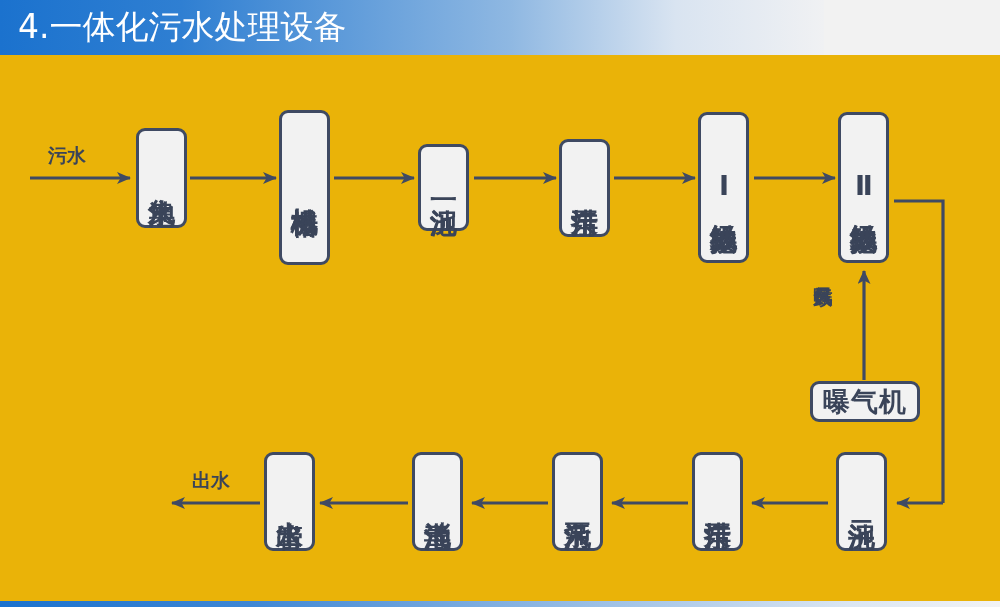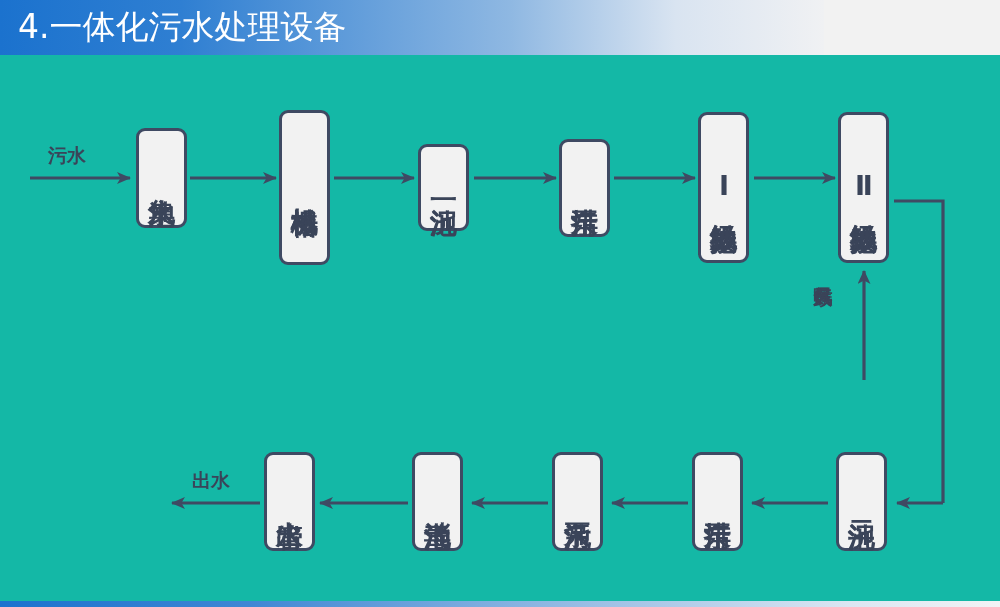--- a/index.html
+++ b/index.html
@@ -40,21 +40,21 @@
     left: 0; top: 601px;
     width: 1000px; height: 6px;
     background: linear-gradient(to right, #1b72ce 0%, #3f87d4 25%, #9dc0e5 60%, #dbe6f2 85%, #f2f3f5 100%);
   }
 
   
   #diagram {
     position: absolute;
     left: 0; top: 55px;
     width: 1000px; height: 546px;
-    background: #14b8a6;
+    background: #eab308;
   }
   #diagram svg {
     position: absolute;
     left: 0; top: 0;
   }
 
   
   .pbox {
     position: absolute;
     box-sizing: border-box;
@@ -158,20 +158,21 @@
   <div class="pbox vert" style="left:279px; top:55px; width:51px; height:155px;">机械栅格</div>
 
   <div class="pbox vert" style="left:418px; top:89px; width:51px; height:87px;">一沉池</div>
 
   <div class="pbox vert" style="left:559px; top:84px; width:51px; height:98px;">排污泵</div>
 
   <div class="pbox vert" style="left:698px; top:57px; width:51px; height:151px;">Ⅰ级接触池</div>
 
   <div class="pbox vert" style="left:838px; top:57px; width:51px; height:151px;">Ⅱ级接触池</div>
 
+  <div class="pbox horiz" style="left:810px; top:326px; width:110px; height:41px;">曝气机</div>
 
   <div class="pbox vert" style="left:836px; top:397px; width:51px; height:99px;">二沉池</div>
 
   <div class="pbox vert" style="left:692px; top:397px; width:51px; height:99px;">排污泵</div>
 
   <div class="pbox vert" style="left:552px; top:397px; width:51px; height:99px;">污泵池</div>
 
   <div class="pbox vert" style="left:412px; top:397px; width:51px; height:99px;">消毒池</div>
 
   <div class="pbox vert" style="left:264px; top:397px; width:51px; height:99px;">出水管</div>

